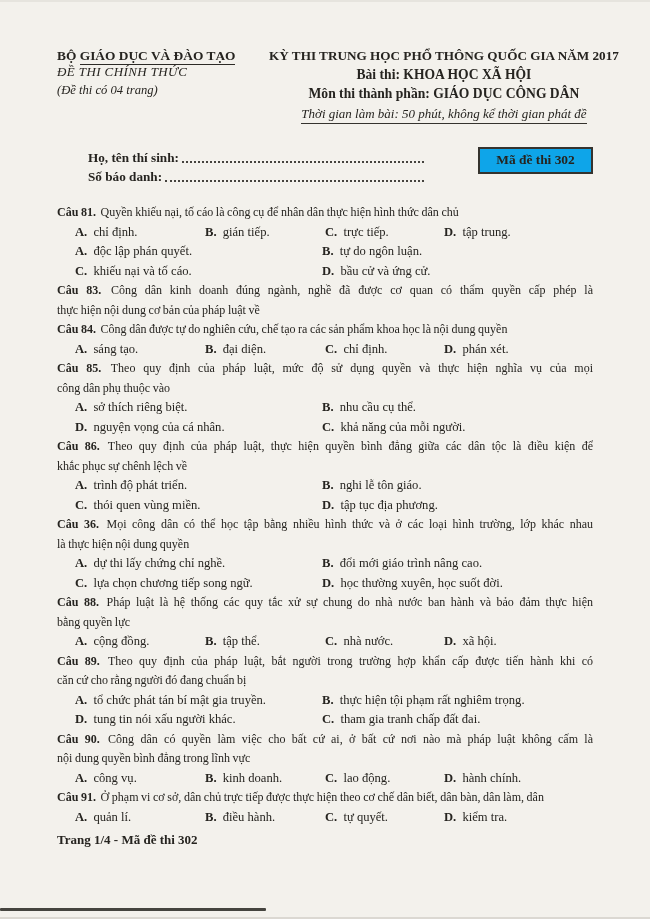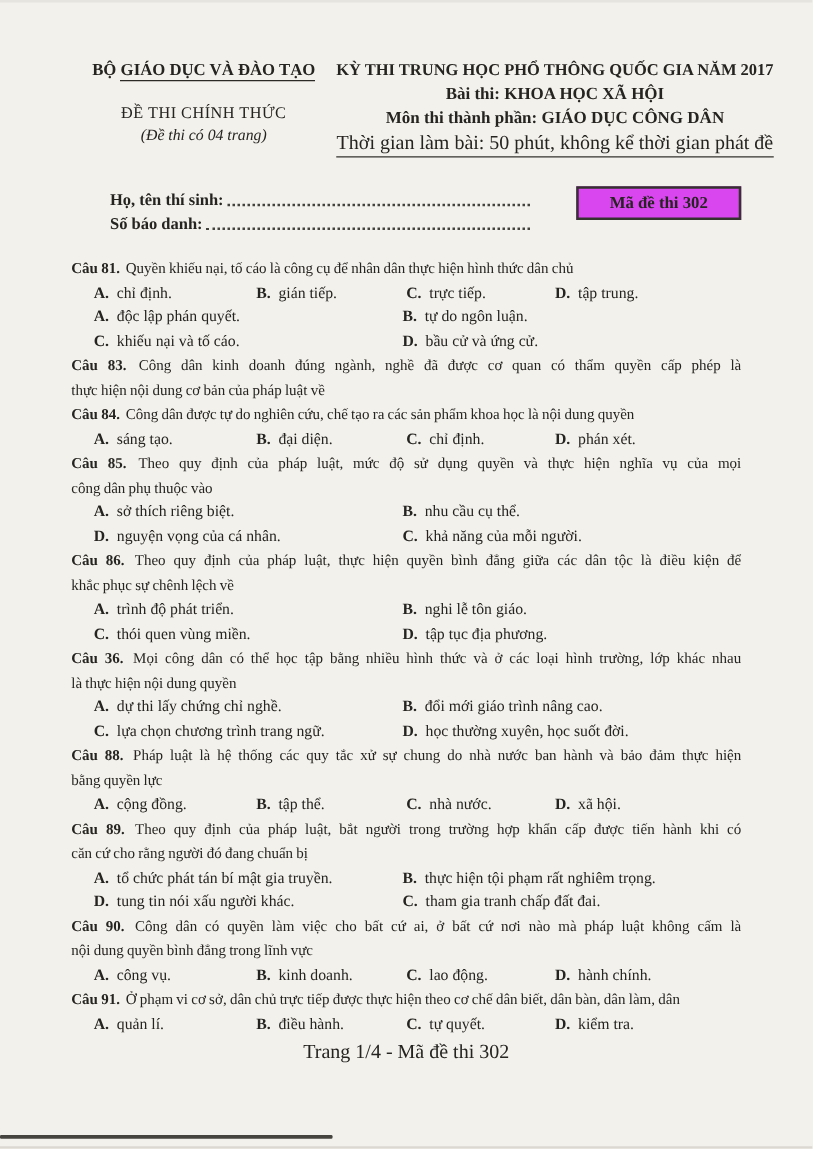--- a/index.html
+++ b/index.html
@@ -8,60 +8,60 @@
     background: #f3f1ec;
     font-family: "Liberation Serif", "DejaVu Serif", serif;
     color: #262420;
     position: relative;
     overflow: hidden;
   }
   .page { padding: 48px 57px 0 57px; position: relative; }
 
   
   .header { display: flex; }
-  .header-left { width: 212px; text-align: center; flex-shrink: 0; }
+  .header-left { width: 212px; flex-shrink: 0; }
   .header-right { flex: 1; text-align: center; }
   .org-line { font-weight: bold; font-size: 13.4px; white-space: nowrap; }
   .org-underlined { border-bottom: 1.4px solid #2c2a26; padding-bottom: 1px; }
-  .official-line { font-size: 13px; letter-spacing: 0.4px; margin-top: 18px; white-space: nowrap; }
+  .official-line { font-size: 13px; letter-spacing: 0.4px; margin-top: 0; white-space: nowrap; font-style: italic; }
   .pages-note { font-style: italic; font-size: 12.6px; margin-top: 3px; }
   .exam-title { font-weight: bold; font-size: 13.2px; white-space: nowrap; }
   .exam-sub { font-weight: bold; font-size: 13.6px; margin-top: 3px; }
-  .duration { font-size: 16px; margin-top: 4px; }
+  .duration { font-style: italic; font-size: 13px; margin-top: 4px; }
   .duration span { border-bottom: 1.3px solid #35332e; padding-bottom: 2px; }
 
   
   .candidate { display: flex; margin: 25px 0 0 31px; align-items: flex-start; }
   .cand-lines { width: 336px; }
   .cand-line { display: flex; align-items: flex-end; height: 19px; }
   .cand-label { font-weight: bold; font-size: 13.2px; white-space: nowrap; }
   .dots { flex: 1; border-bottom: 2px dotted #45433e; margin: 0 0 3px 3px; }
   .code-box {
-    margin-left: auto; width: 132px; box-sizing: border-box;
+    margin-left: auto; width: 115px; box-sizing: border-box;
     border: 2px solid #35332e; text-align: center;
     font-weight: bold; font-size: 13.4px; padding: 3px 0 4px 0;
-    background: #d946ef;
+    background: #0ea5e9;
   }
 
   
   .questions { margin-top: 18px; }
   .stem-line {
     margin: 0; font-size: 12px; line-height: 19.5px;
     word-spacing: -0.4px;
   }
   .stem-line.fill { text-align: justify; text-align-last: justify; }
   .stem-line b { margin-right: 2px; }
   .options { padding-left: 18px; display: grid; font-size: 12.6px; line-height: 19.5px; }
   .options.cols4 { grid-template-columns: 130px 120px 119px auto; }
   .options.cols2 { grid-template-columns: 247px auto; }
   .opt { white-space: nowrap; }
   .opt b { margin-right: 3px; }
 
   
-  .footer { text-align: center; font-size: 16px; margin-top: 3px; line-height: 19px; }
+  .footer { text-align: left; font-size: 13px; margin-top: 3px; line-height: 19px; font-weight: bold; }
 
   
   .scan-edge-top { position: absolute; top: 0; left: 0; width: 100%; height: 2px; background: #e6e4de; }
   .scan-line-bottom { position: absolute; left: 0; bottom: 8px; width: 266px; height: 3px; background: #45443f; border-radius: 1px; }
   .scan-edge-bottom { position: absolute; left: 0; bottom: 0; width: 100%; height: 2px; background: #dbd8d2; }
 </style>
 </head>
 <body>
 
 <div class="scan-edge-top"></div>
@@ -146,21 +146,21 @@
           <span class="opt"><b>C.</b> <span>thói quen vùng miền.</span></span>
           <span class="opt"><b>D.</b> <span>tập tục địa phương.</span></span>
         </div>
       </div>
       <div class="question">
         <p class="stem-line fill"><b>Câu 36.</b> <span>Mọi công dân có thể học tập bằng nhiều hình thức và ở các loại hình trường, lớp khác nhau</span></p>
         <p class="stem-line"><span>là thực hiện nội dung quyền</span></p>
         <div class="options cols2">
           <span class="opt"><b>A.</b> <span>dự thi lấy chứng chỉ nghề.</span></span>
           <span class="opt"><b>B.</b> <span>đổi mới giáo trình nâng cao.</span></span>
-          <span class="opt"><b>C.</b> <span>lựa chọn chương trình trang ngữ.</span></span>
+          <span class="opt"><b>C.</b> <span>lựa chọn chương tiếp song ngữ.</span></span>
           <span class="opt"><b>D.</b> <span>học thường xuyên, học suốt đời.</span></span>
         </div>
       </div>
       <div class="question">
         <p class="stem-line fill"><b>Câu 88.</b> <span>Pháp luật là hệ thống các quy tắc xử sự chung do nhà nước ban hành và bảo đảm thực hiện</span></p>
         <p class="stem-line"><span>bằng quyền lực</span></p>
         <div class="options cols4">
           <span class="opt"><b>A.</b> <span>cộng đồng.</span></span>
           <span class="opt"><b>B.</b> <span>tập thể.</span></span>
           <span class="opt"><b>C.</b> <span>nhà nước.</span></span>

